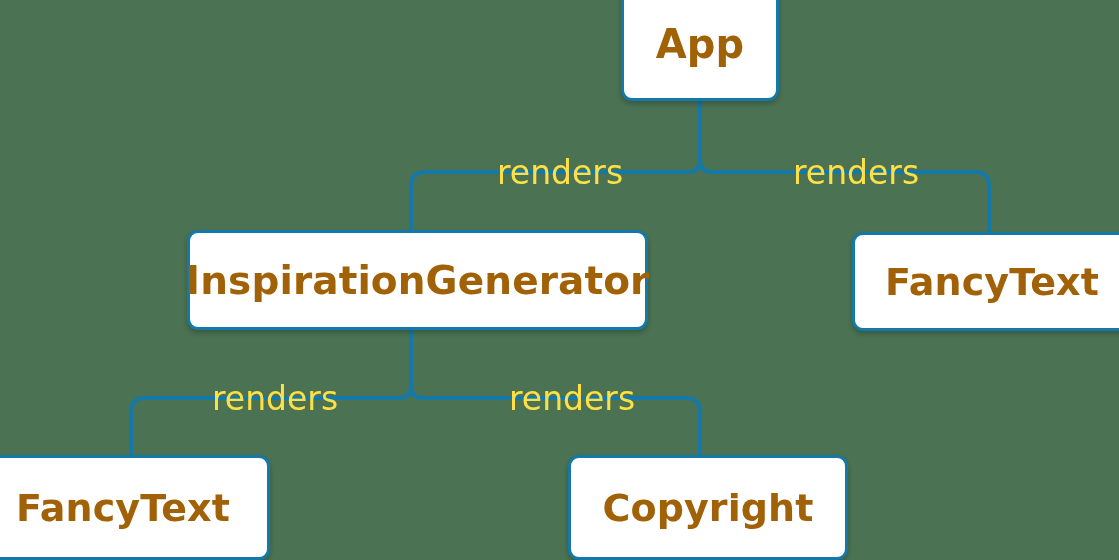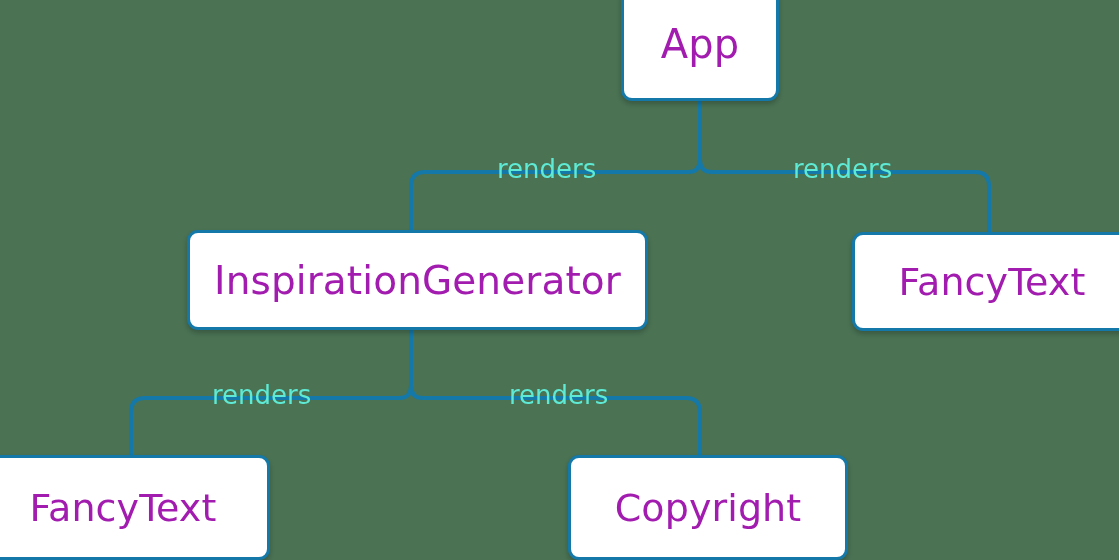--- a/index.html
+++ b/index.html
@@ -31,41 +31,41 @@
     background: #ffffff;
     border: 3px solid #1479a9;
     border-radius: 11px;
     display: flex;
     align-items: center;
     justify-content: center;
     box-shadow: 0 3px 5px rgba(0,0,0,0.22);
     z-index: 2;
   }
   .node-label {
-    color: #a21caf;
+    color: #a16207;
     font-size: 38px;
-    font-weight: 400;
+    font-weight: 700;
     letter-spacing: 0.1px;
     white-space: nowrap;
     line-height: 1;
   }
   
   #node-app        { left: 621px;  top: -14px;  width: 158px; height: 115px; }
   #node-inspgen    { left: 187px;  top: 230px;  width: 461px; height: 100px; }
   #node-fancy-right{ left: 852px;  top: 232px;  width: 280px; height: 99px;  }
   #node-fancy-left { left: -24px;  top: 455px;  width: 294px; height: 105px; }
   #node-copyright  { left: 568px;  top: 455px;  width: 280px; height: 105px; }
 
   #node-app .node-label { font-size: 40px; }
   #node-inspgen .node-label { font-size: 39px; }
 
   .edge-label {
     position: absolute;
-    color: #5eead4;
-    font-size: 26px;
+    color: #fde047;
+    font-size: 33px;
     font-weight: 400;
     white-space: nowrap;
     line-height: 1;
     z-index: 3;
   }
   #edge-label-a { left: 497px; top: 156px; }
   #edge-label-b { left: 793px; top: 156px; }
   #edge-label-c { left: 212px; top: 382px; }
   #edge-label-d { left: 509px; top: 382px; }
 </style>

